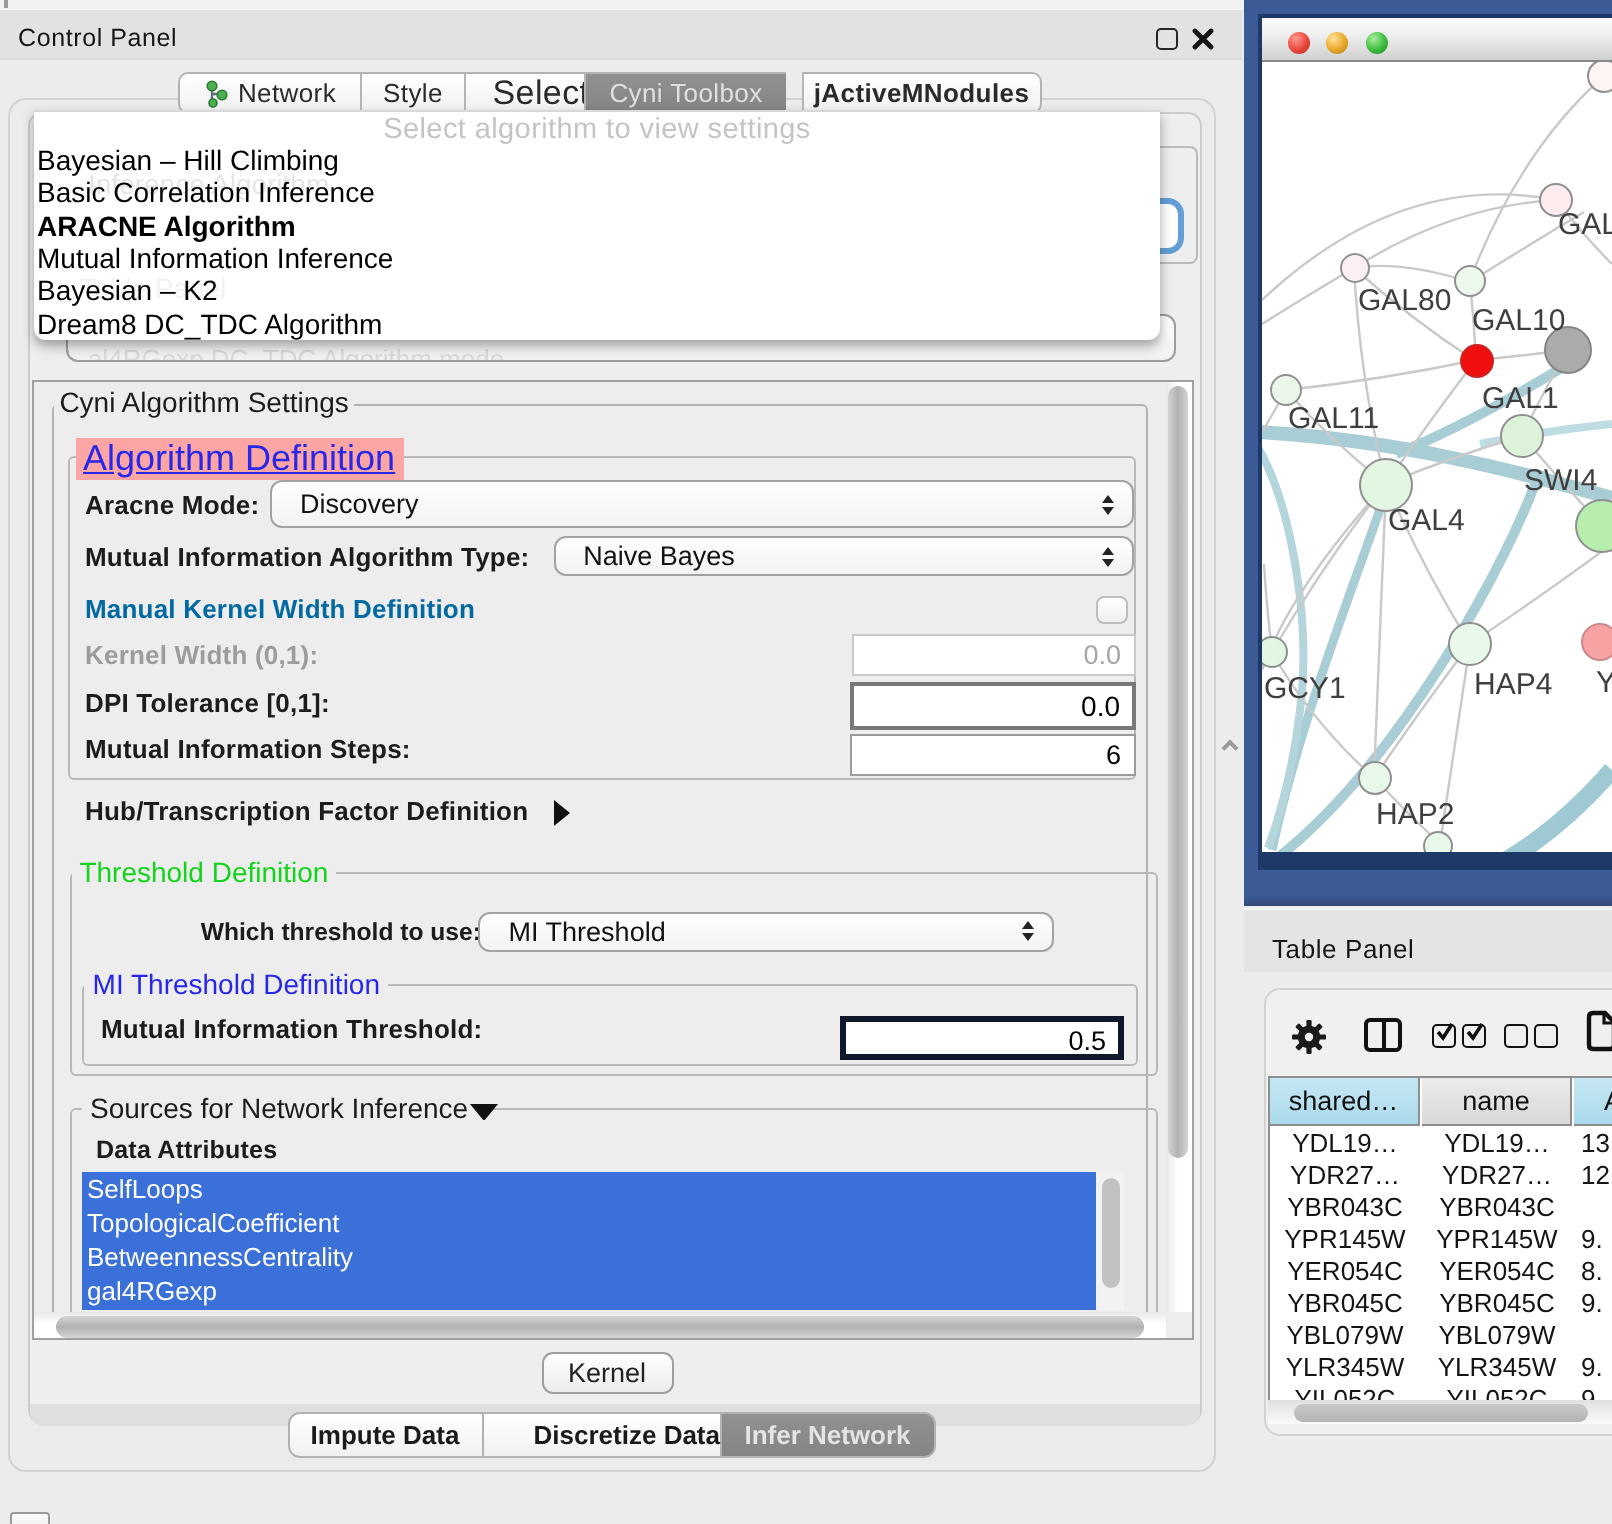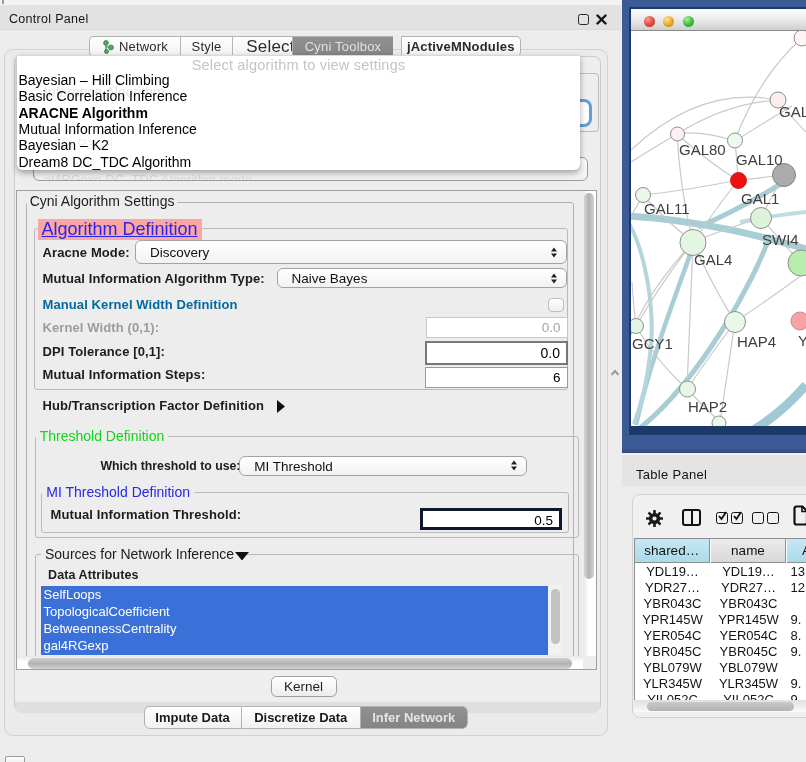--- a/index.html
+++ b/index.html
@@ -132,21 +132,21 @@
     <div class="bold">ARACNE Algorithm</div>
     <div>Mutual Information Inference</div>
     <div>Bayesian – K2</div>
     <div>Dream8 DC_TDC Algorithm</div>
   </div>
 
   <div class="abs" style="left:270.5px;top:675.5px;width:66px;height:21px;border:1px solid #9e9e9e;border-radius:5.5px;background:linear-gradient(#ffffff,#ececec);text-align:center;font-size:13.5px;color:#222;line-height:20px;">Kernel</div>
 
   <div class="abs" id="bottomtabs" style="left:143.5px;top:706px;height:23px;">
       <div style="position:absolute;left:0px;top:0;width:98px;height:23px;background:linear-gradient(#ffffff,#f1f1f1);border-radius:6px 0 0 6px;border:1px solid #b2b2b2;color:#1a1a1a;font-size:13px;font-weight:bold;text-align:center;line-height:22px;white-space:nowrap;">Impute Data</div>
-      <div style="position:absolute;left:98px;top:0;width:119.5px;height:23px;background:linear-gradient(#ffffff,#f1f1f1);border:1px solid #b2b2b2;border-left:none;color:#1a1a1a;font-size:13px;font-weight:bold;text-align:center;line-height:22px;white-space:nowrap;">Discretize Data</div>
+      <div style="position:absolute;left:98px;top:0;width:119.5px;height:23px;background:linear-gradient(#ffffff,#f1f1f1);border:1px solid #b2b2b2;border-left:none;color:#1a1a1a;font-size:13px;font-weight:bold;text-align:right;line-height:22px;white-space:nowrap;">Discretize Data</div>
       <div style="position:absolute;left:217.5px;top:0;width:106.5px;height:23px;background:linear-gradient(#919191,#848484);border-radius:0 6px 6px 0;border:1px solid #b2b2b2;border-left:none;color:#e4e4e4;font-size:13px;font-weight:bold;text-align:center;line-height:22px;white-space:nowrap;">Infer Network</div>
     </div>
 
   <div class="abs" style="left:612px;top:371px;width:6px;height:6px;border-top:2px solid #9a9a9a;border-right:2px solid #9a9a9a;transform:rotate(-45deg);"></div>
 
   <div class="abs" style="left:622px;top:0;width:184px;height:453px;background:#3c5a95;"></div>
   <div class="abs" style="left:622px;top:448px;width:184px;height:5px;background:linear-gradient(#3c5a95,#33497c);"></div>
 
   <div class="abs" style="left:629px;top:7px;width:177px;height:428px;background:#1d3968;"></div>
   <div class="abs" style="left:631px;top:9px;width:175px;height:22px;background:linear-gradient(#fafafa,#ececec 45%,#cfcfcf);border-bottom:1px solid #8a8a8a;border-top:1px solid #f8f8f8;"></div>

